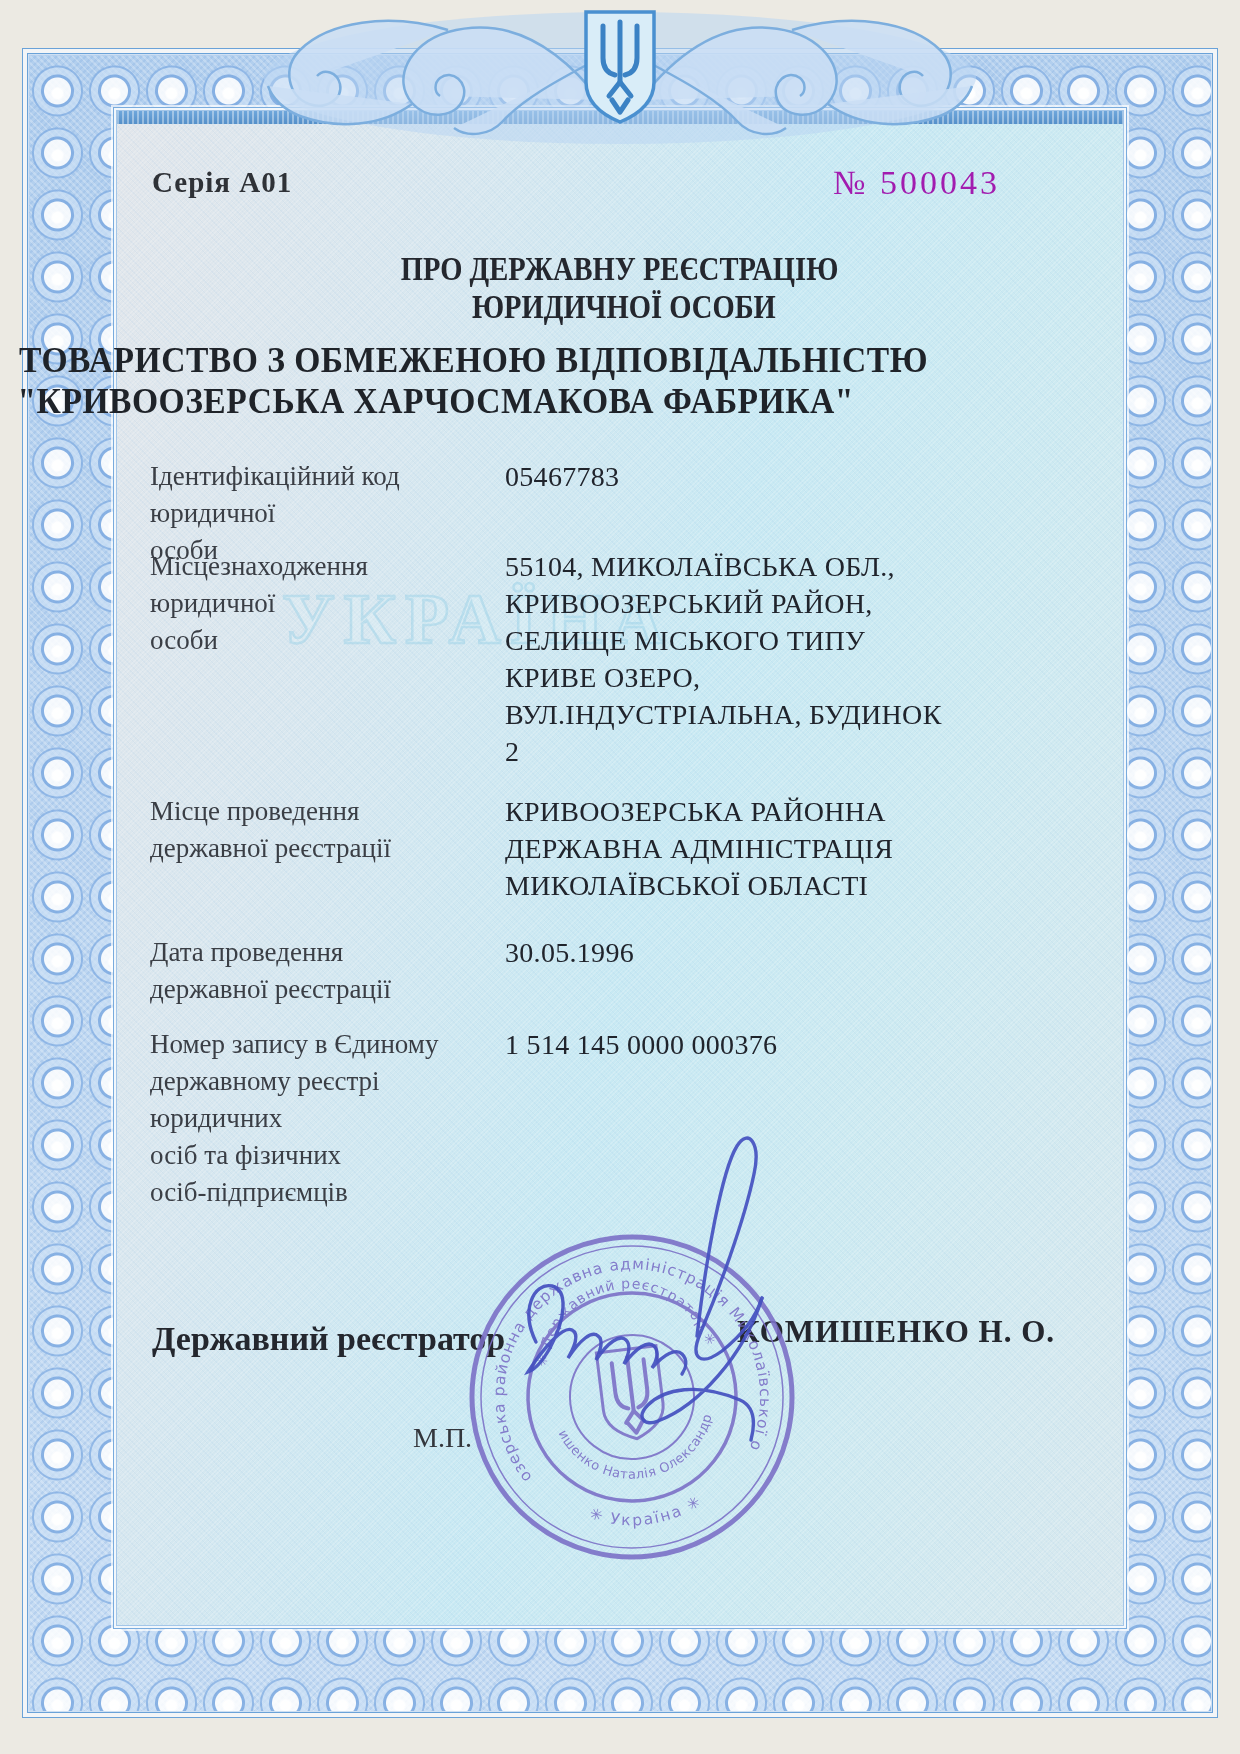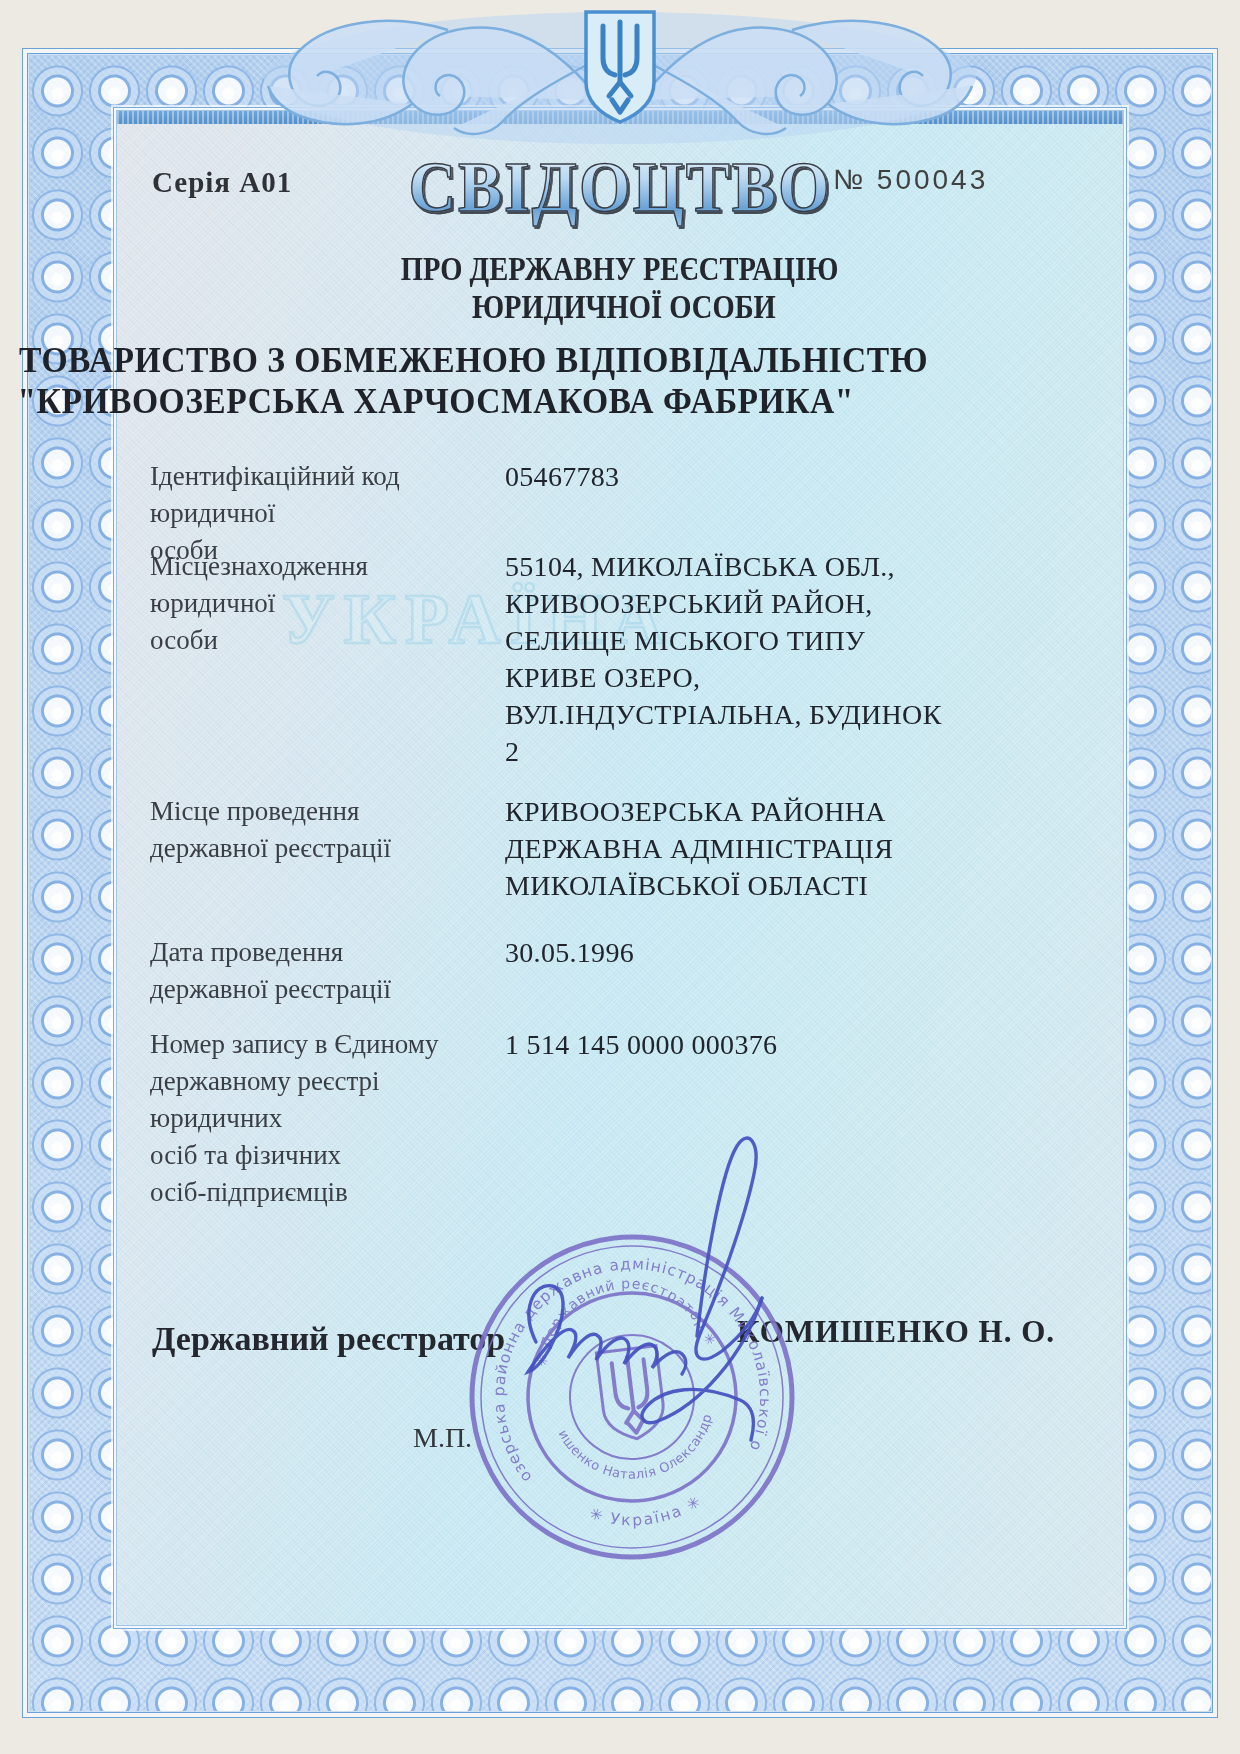--- a/index.html
+++ b/index.html
@@ -42,22 +42,22 @@
     background:
       repeating-linear-gradient(90deg, rgba(255,255,255,.38) 0 2px, rgba(0,0,0,0) 2px 5px),
       linear-gradient(#6ea6db,#5590c9);
   }
   
   .ornament{position:absolute;left:50%;top:2px;transform:translateX(-50%);z-index:4;}
   
   .content{position:absolute;inset:0;z-index:5;color:#2b2e35;}
   .abs{position:absolute;}
   .series{left:152px;top:166px;font-size:29px;font-weight:bold;color:#2f3237;letter-spacing:1px;}
-  .docnum{left:833px;top:164px;font-size:28px;color:#404040;letter-spacing:3px;
-    font-family:Liberation Sans, sans-serif;}
+  .docnum{left:833px;top:164px;font-size:34px;color:#a21caf;letter-spacing:3px;
+    font-family:Liberation Serif, serif;}
   .title{left:0;right:0;top:146px;text-align:center;}
   .title span{
     display:inline-block;font-size:72px;font-weight:bold;letter-spacing:2px;
     transform:scaleX(.92);
     background:linear-gradient(#e8f3fc 5%,#b9d8f1 40%,#6ba3d6 75%,#9cc4e6);
     -webkit-background-clip:text;background-clip:text;color:transparent;
     -webkit-text-stroke:1.5px #3a3f47;
     text-shadow:none;
     filter:drop-shadow(2px 2px 0 rgba(40,44,52,.85));
   }
@@ -115,21 +115,20 @@
       <path d="M17,6 V38 Q17,52 5,55"></path>
       <path d="M0,62 l-11,14 M0,62 l11,14 M0,92 l-8,-12 M0,92 l8,-12"></path>
     </g>
   </g>
 </svg>
 
 <div class="content">
   <div class="abs watermark">УКРАЇНА</div>
 
   <div class="abs series">Серія А01</div>
-  <div class="abs title"><span>СВІДОЦТВО</span></div>
   <div class="abs docnum">№ 500043</div>
 
   <div class="abs subtitle sub1"><span>ПРО ДЕРЖАВНУ РЕЄСТРАЦІЮ</span></div>
   <div class="abs subtitle sub2"><span>ЮРИДИЧНОЇ ОСОБИ</span></div>
 
   <div class="abs company comp1"><span>ТОВАРИСТВО З ОБМЕЖЕНОЮ ВІДПОВІДАЛЬНІСТЮ</span></div>
   <div class="abs company comp2"><span>"КРИВООЗЕРСЬКА ХАРЧОСМАКОВА ФАБРИКА"</span></div>
 
   <div class="abs flabel row1">Ідентифікаційний код юридичної
 особи</div>

